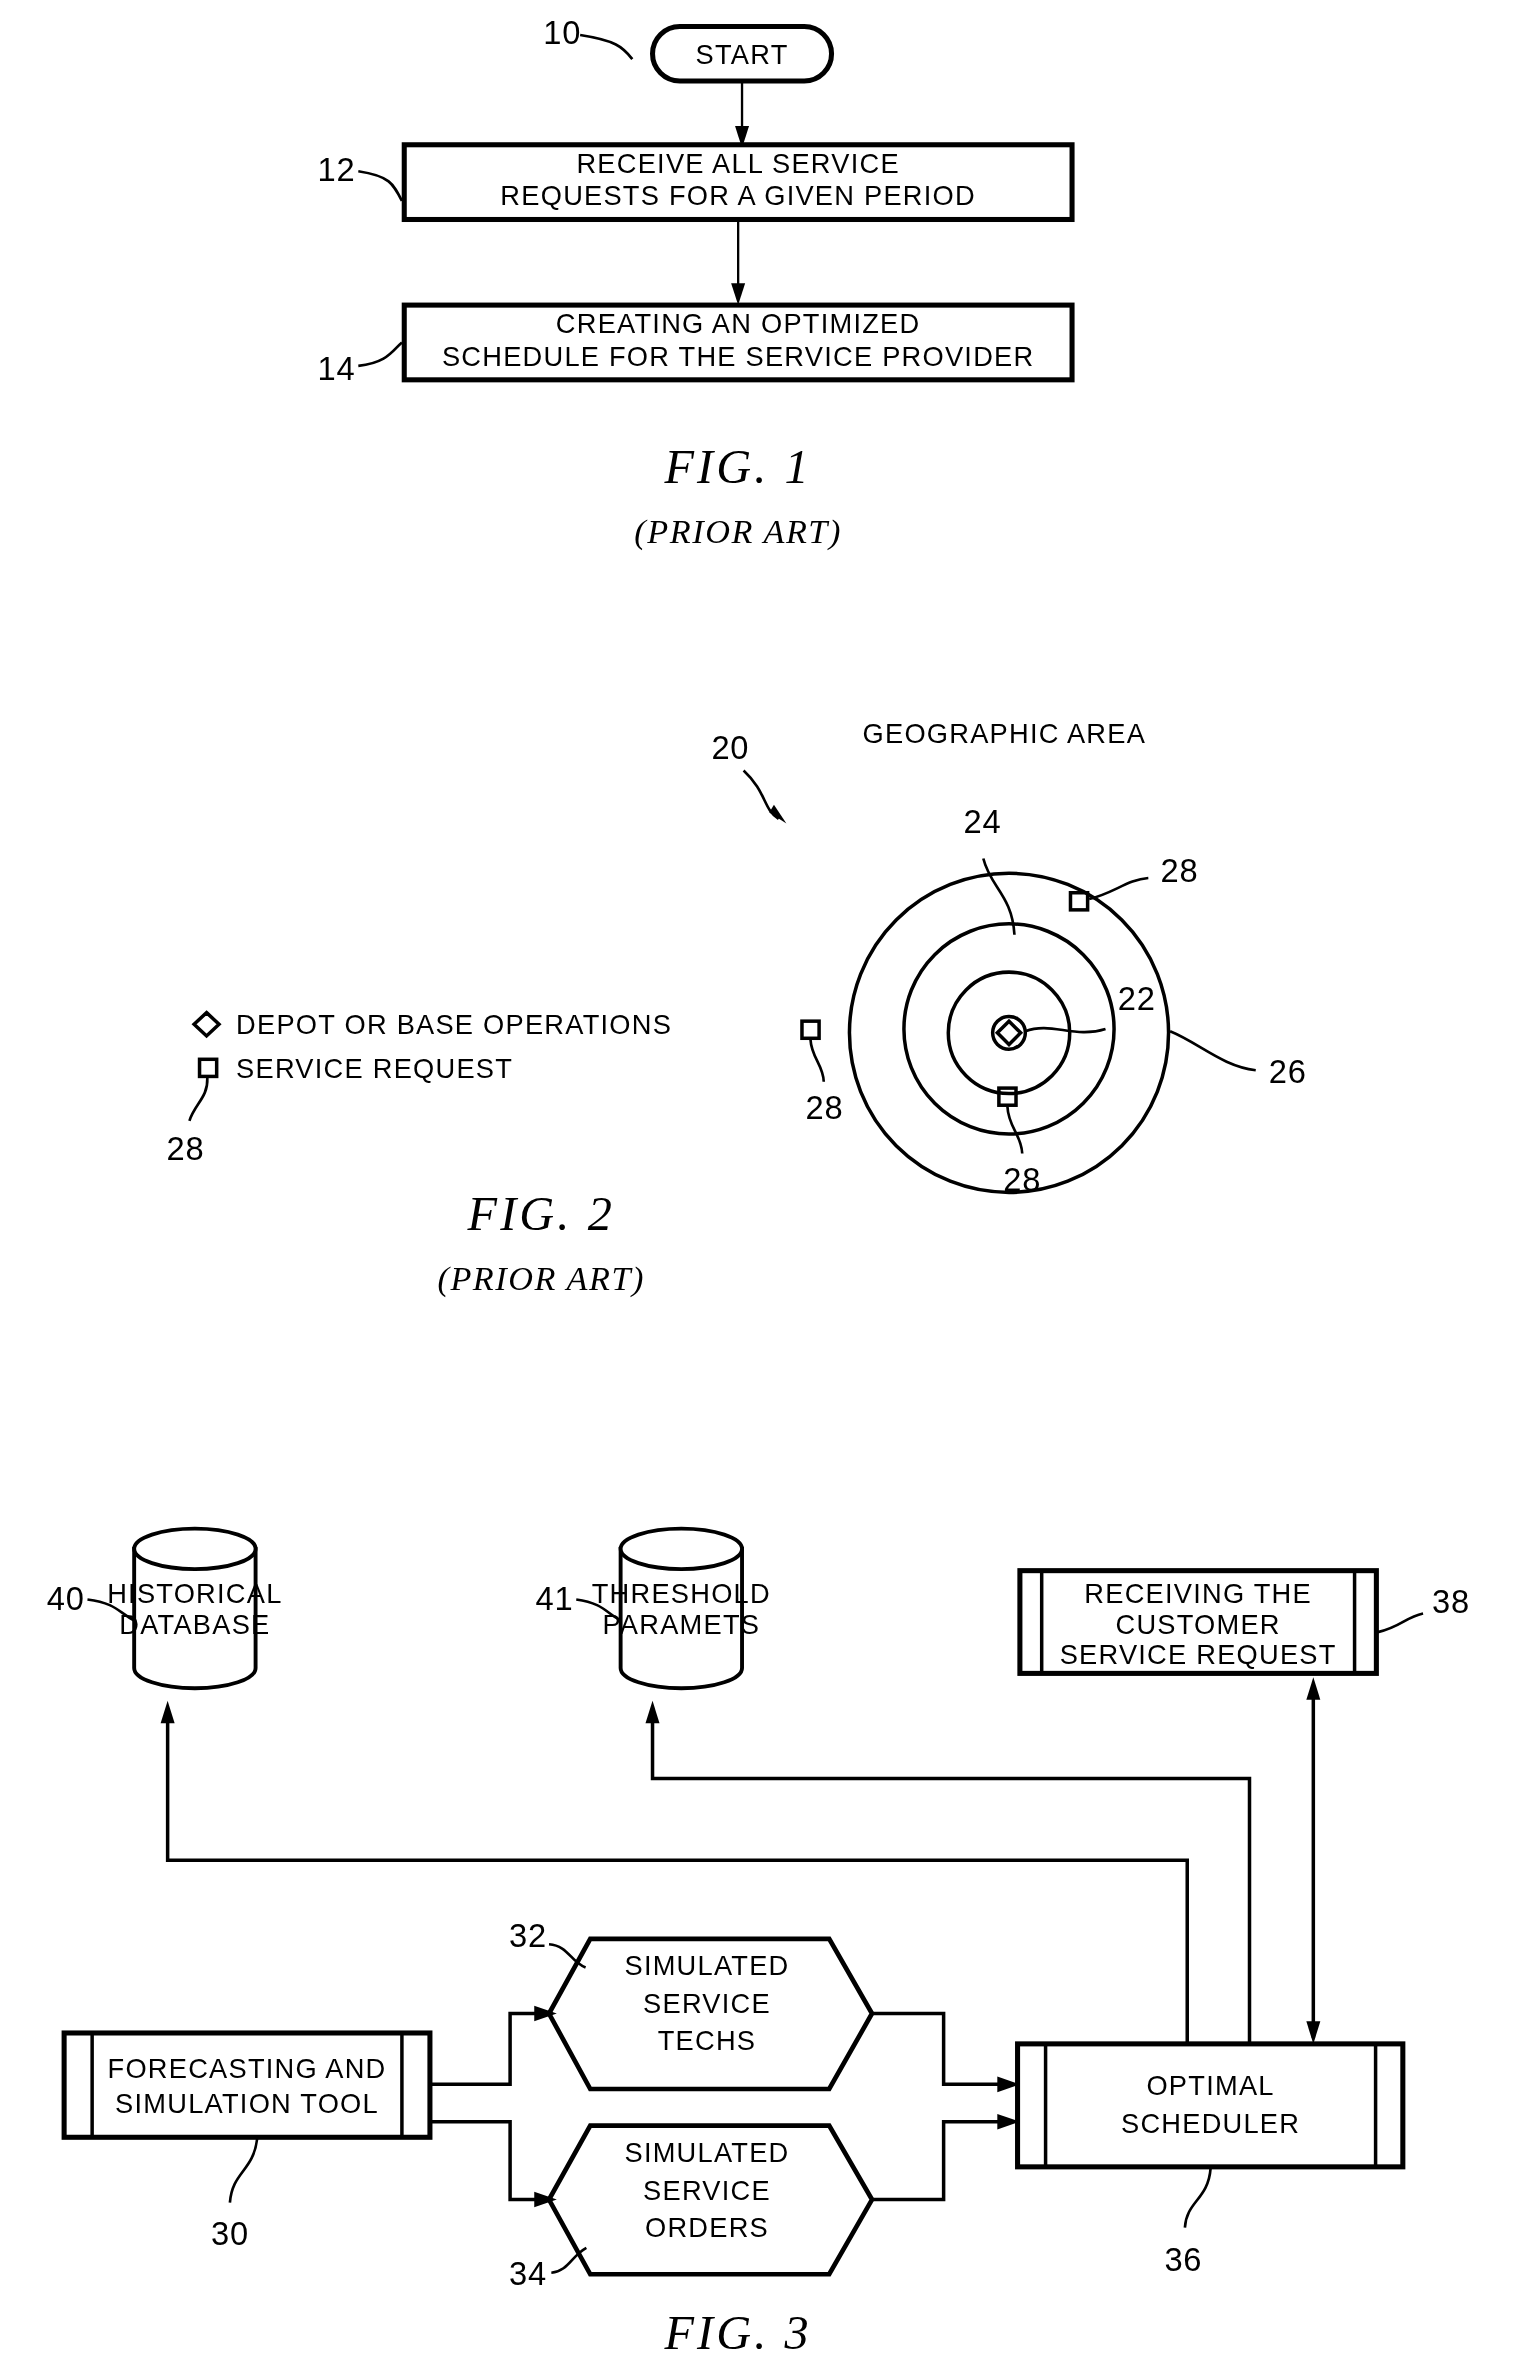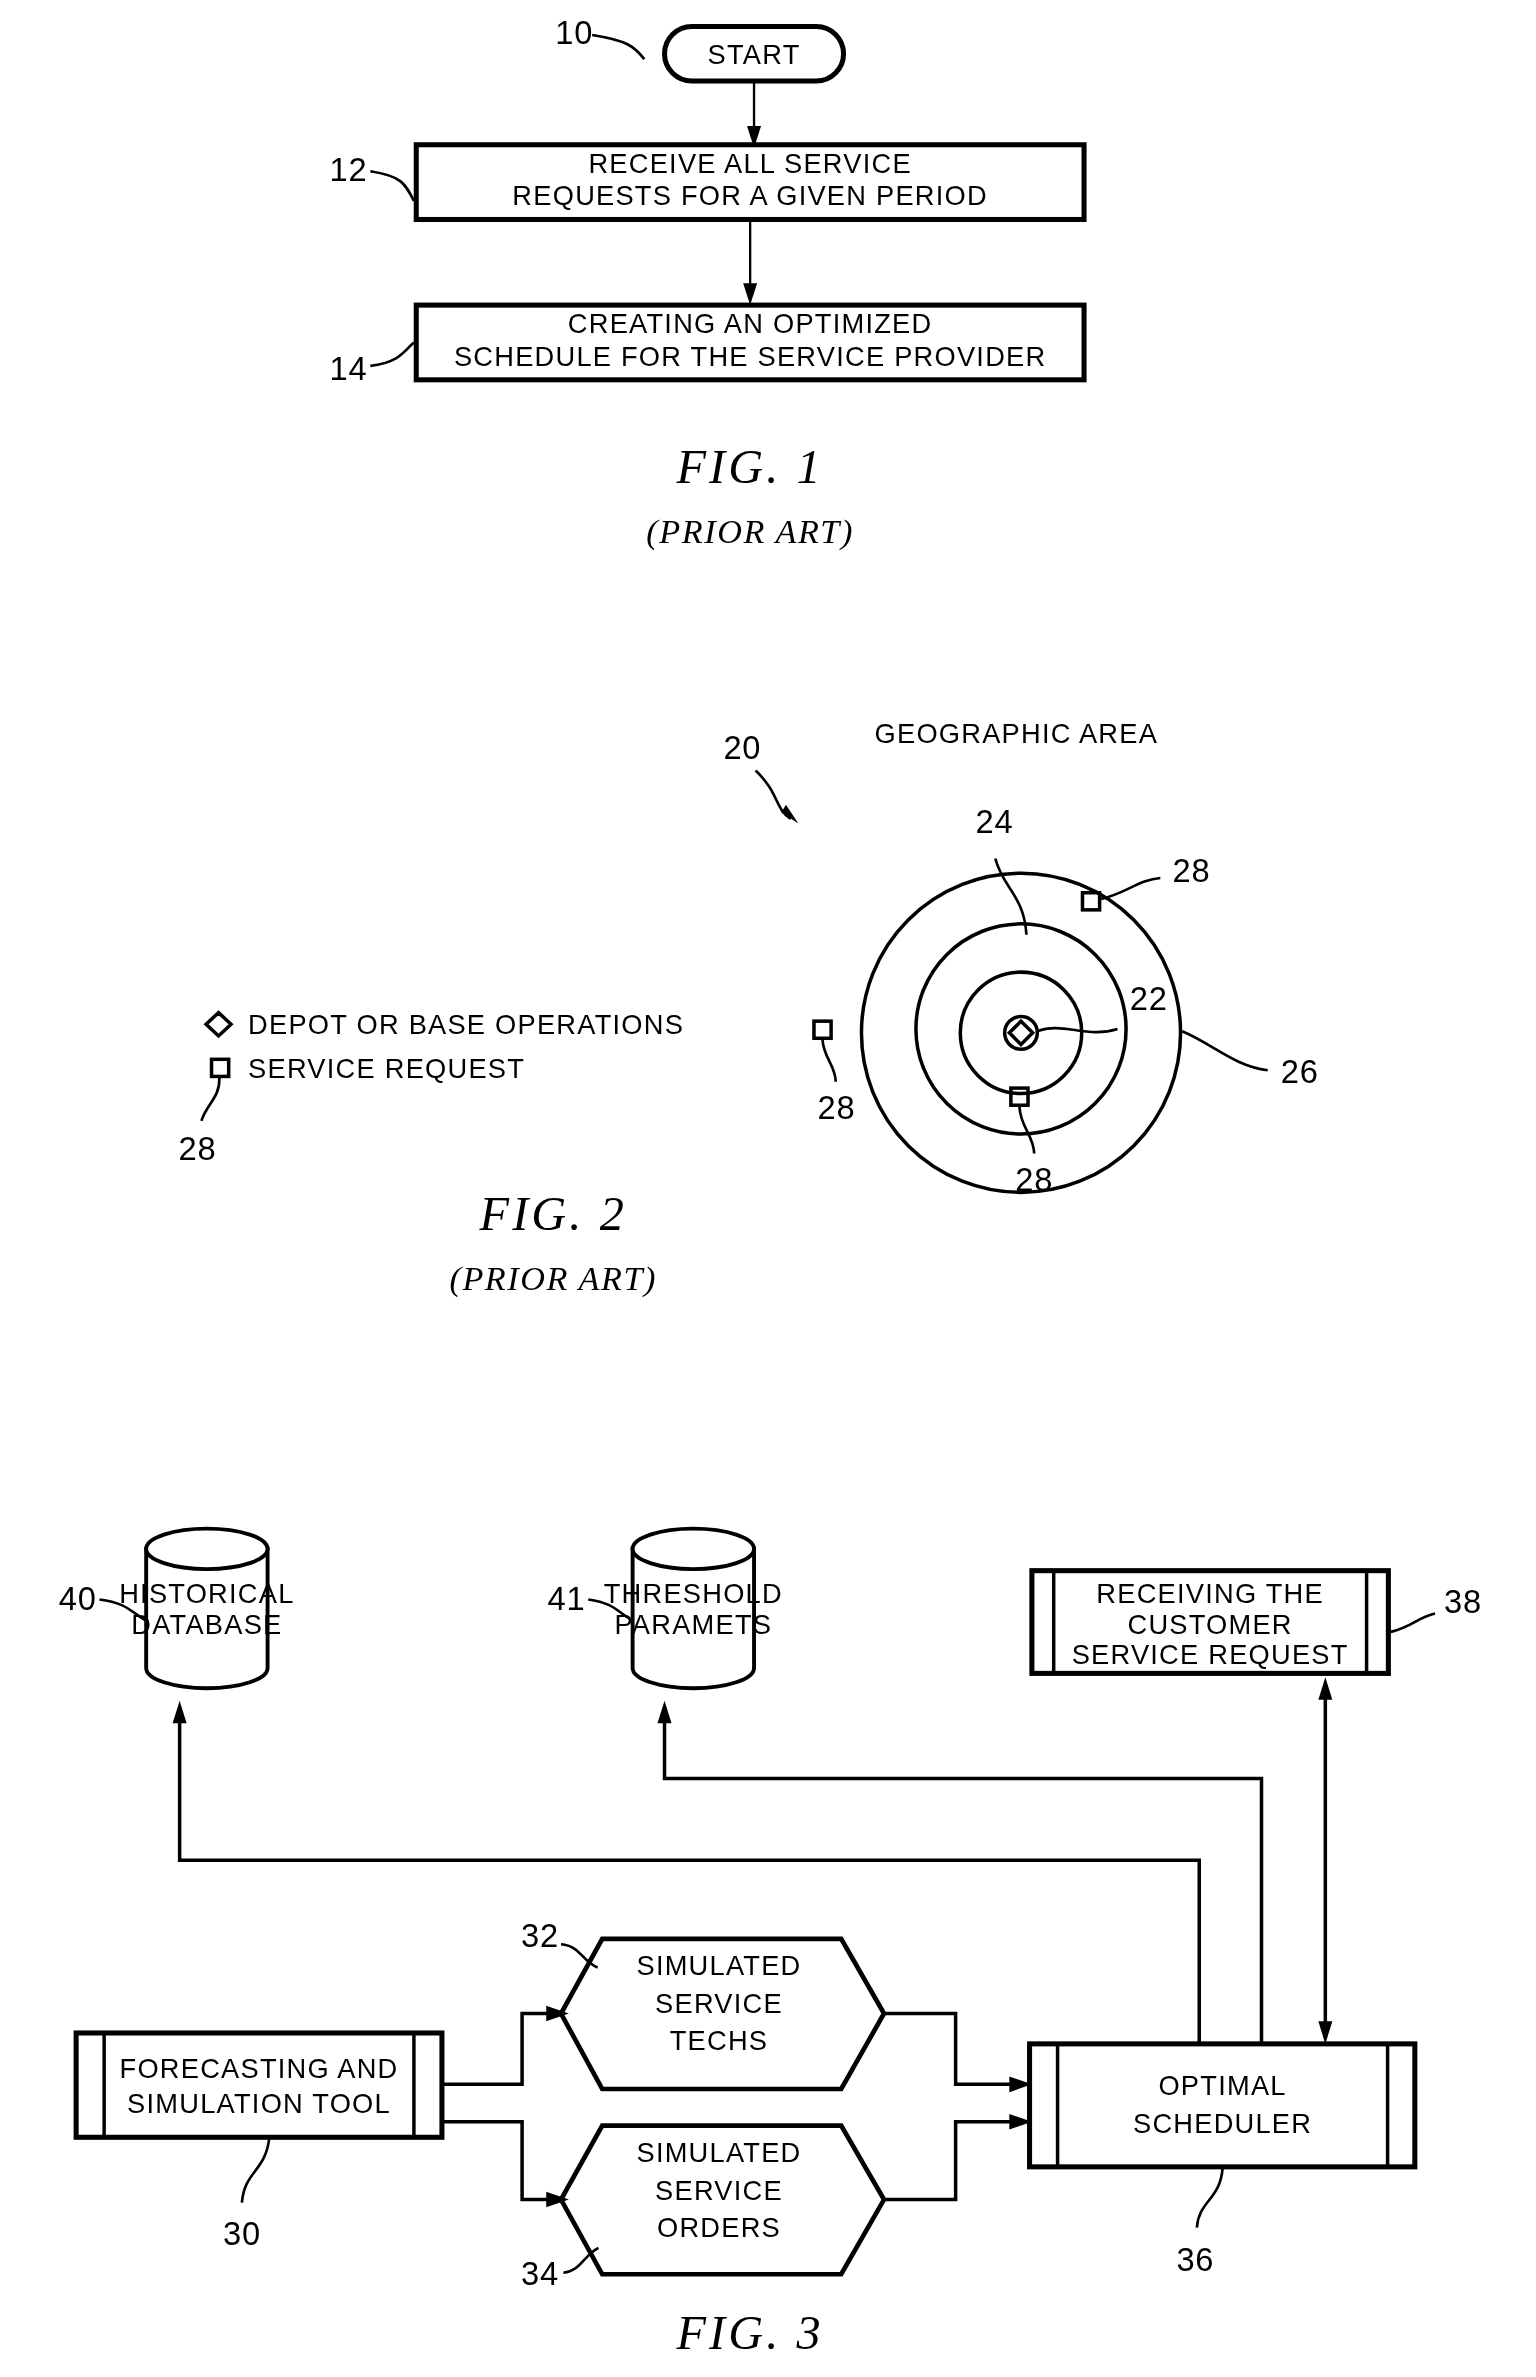--- a/index.html
+++ b/index.html
@@ -1,18 +1,18 @@
 <!DOCTYPE html>
 <html style="font-size:12.5px"><head>
 <meta charset="utf-8">
 <style>
   html,body{margin:0;padding:0;background:#fff;}
   body{width:1537px;height:2377px;position:relative;
        font-family:"Liberation Sans",sans-serif;color:#000;overflow:hidden;}
-  #sheet{position:absolute;inset:0;margin-left:12px;}
+  #sheet{position:absolute;inset:0;}
   svg{display:block;}
   .stroke{fill:none;stroke:#000;}
   .thin{stroke-width:3;}
   .med{stroke-width:4.5;}
   .box{fill:#fff;stroke:#000;stroke-width:6.5;}
   .hexa{fill:#fff;stroke:#000;stroke-width:6;}
   .cyl{fill:#fff;stroke:#000;stroke-width:5;}
   .lead{fill:none;stroke:#000;stroke-width:3.4;}
   text{fill:#000;}
   .blk{font-family:"Liberation Sans Narrow","Liberation Sans",sans-serif;

